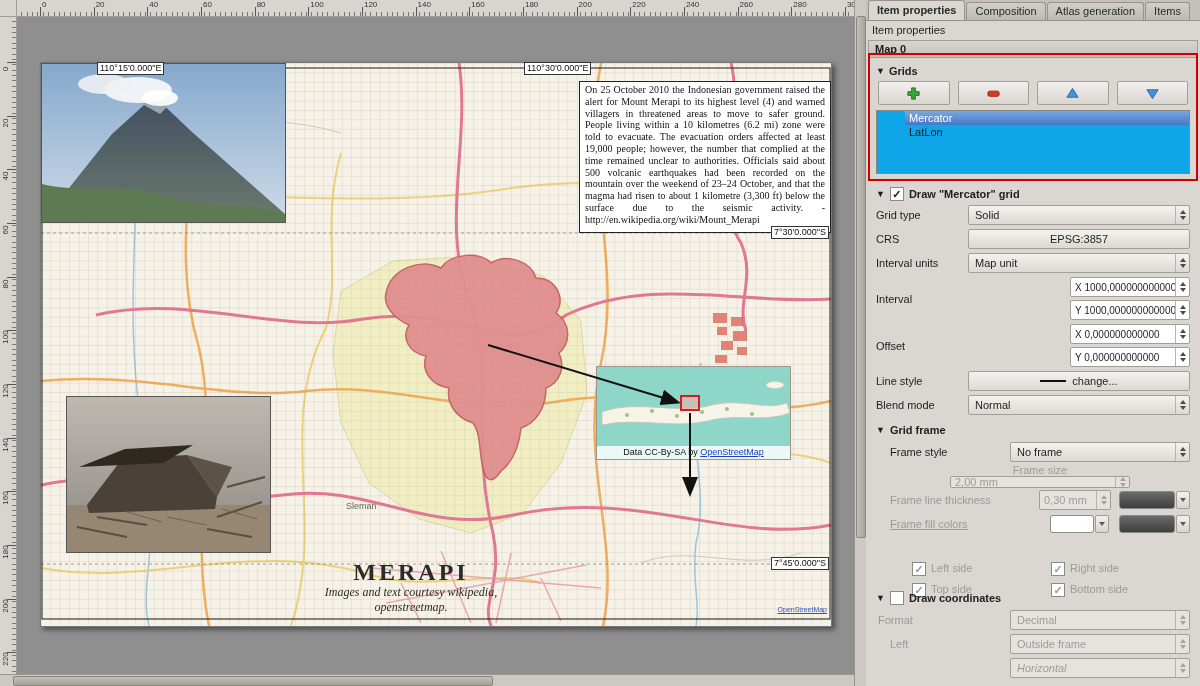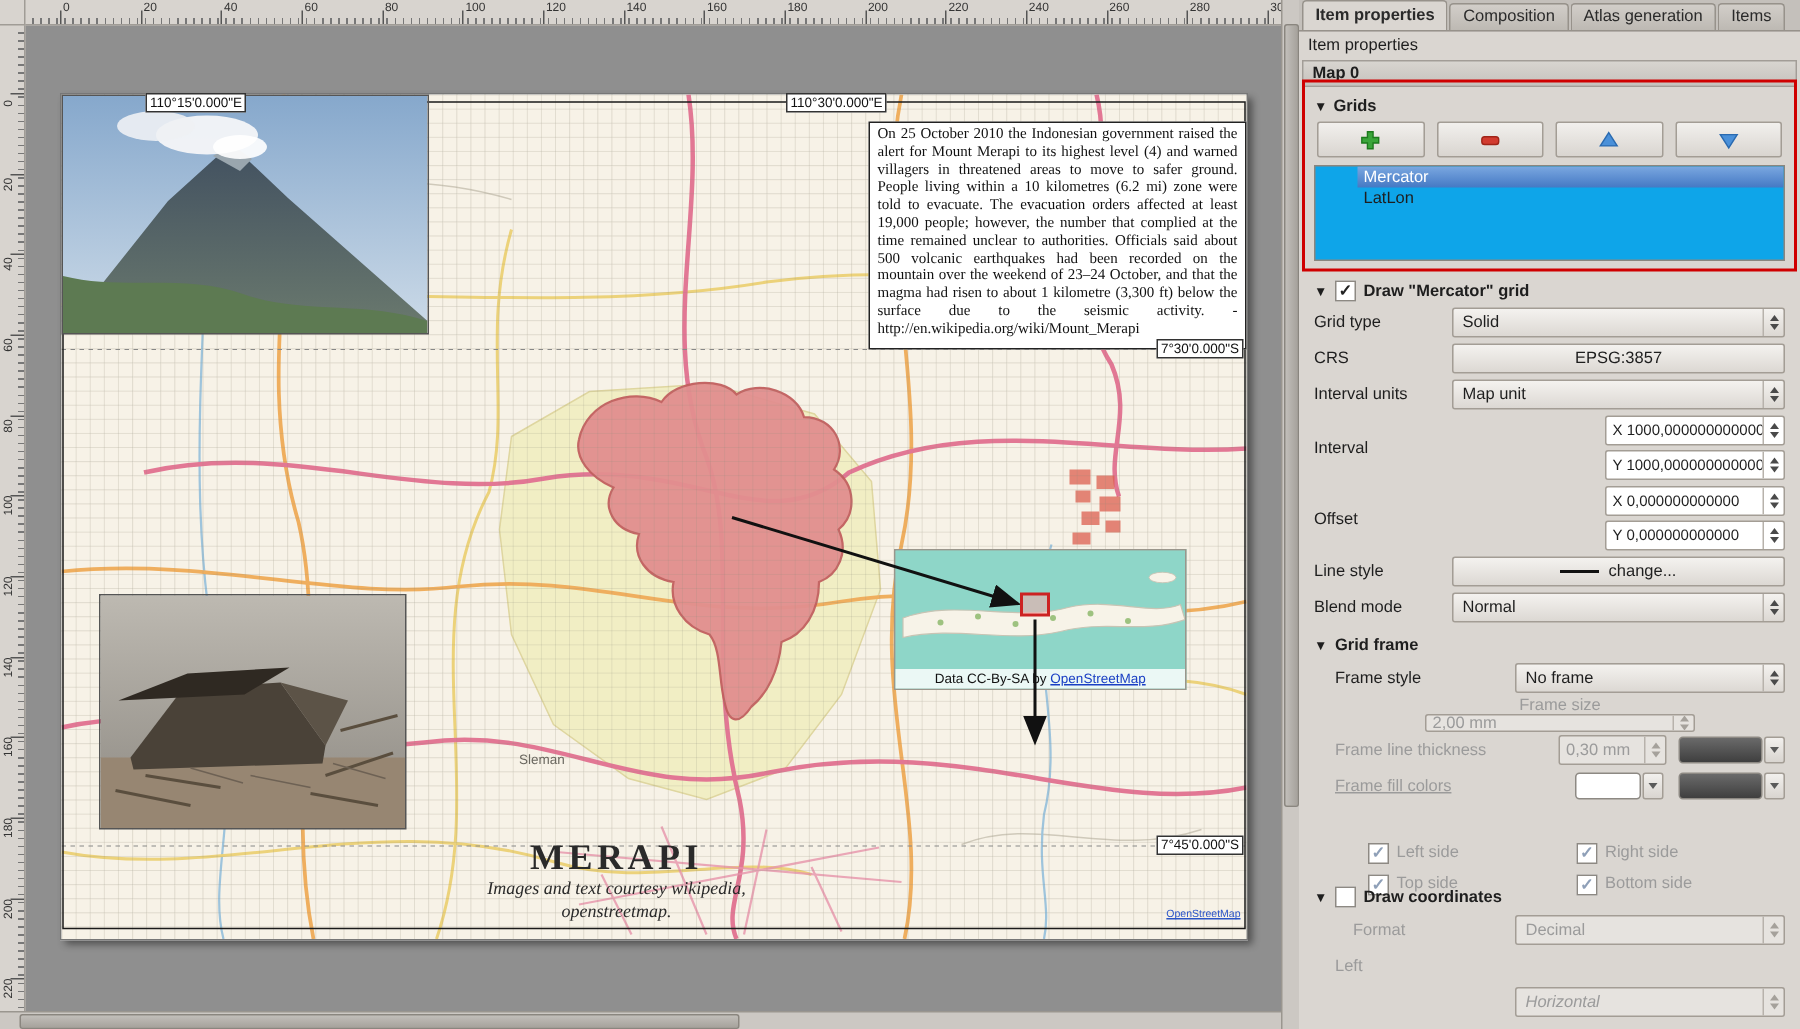--- a/index.html
+++ b/index.html
@@ -580,33 +580,40 @@
         <span>Bottom side</span>
       </div>
     </div>
 
     <div class="secthead" style="margin-top:10px;">
       <span class="tri">▼</span>
       <span class="cb"></span>
       <span>Draw coordinates</span>
     </div>
 
-    <div class="prow dis" style="padding-left:36px;">
+    <div class="prow dis" style="padding-left:12px;">
       <span class="lbl">Format</span>
       <div class="combo w180">
         <span class="cval">Decimal</span>
         <span class="spin">
             <i class="up"></i>
             <i class="dn"></i>
           </span>
       </div>
     </div>
 
     <div class="prow dis" style="padding-left:24px;">
       <span class="lbl">Left</span>
+      <div class="combo w180">
+        <span class="cval">Outside frame</span>
+        <span class="spin">
+            <i class="up"></i>
+            <i class="dn"></i>
+          </span>
+      </div>
     </div>
 
     <div class="prow dis" style="padding-left:24px;font-style:italic;">
       <span class="lbl"></span>
       <div class="combo w180">
         <span class="cval">Horizontal</span>
         <span class="spin">
             <i class="up"></i>
             <i class="dn"></i>
           </span>

